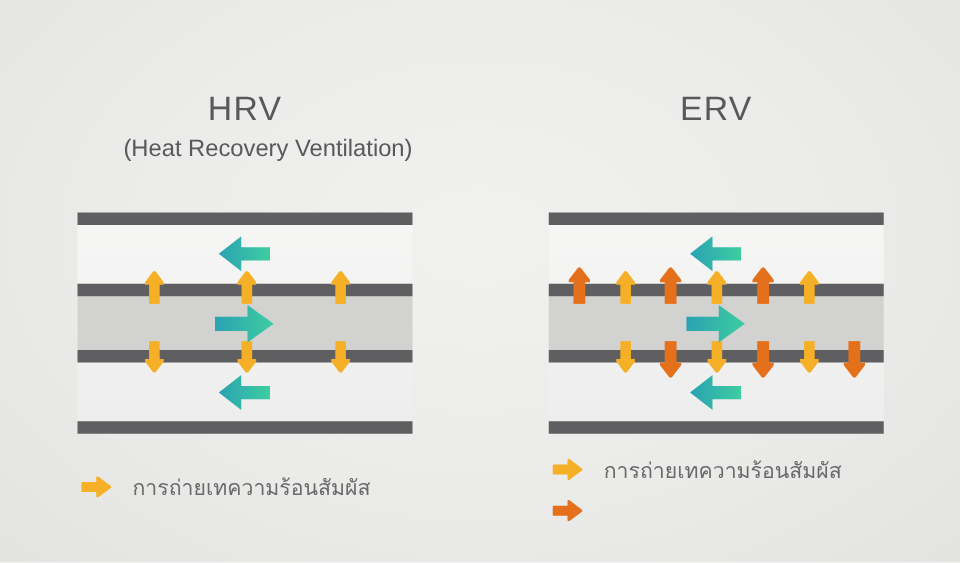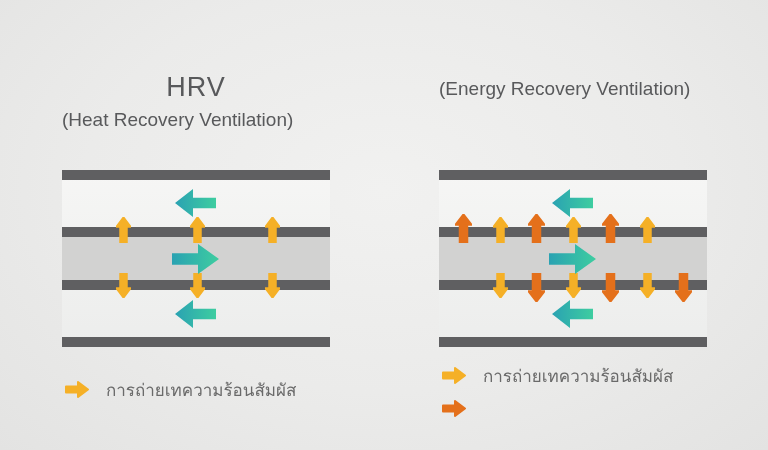--- a/index.html
+++ b/index.html
@@ -10,21 +10,21 @@
   }
   .stage{position:absolute;inset:0;}
   .panel{position:absolute;top:72px;width:268px;}
   .panel--hrv{left:62px;}
   .panel--erv{left:439px;}
   .panel-title{
     margin:0;text-align:center;font-size:27px;line-height:1.15;font-weight:400;
     color:var(--title,#58595b);letter-spacing:1px;
   }
   .panel-subtitle{
-    text-align:left;font-size:19px;font-weight:400;margin-top:6px;
+    text-align:right;font-size:19px;font-weight:400;margin-top:6px;
     color:var(--title,#58595b);white-space:nowrap;
   }
   .exchanger{
     position:absolute;left:0;top:98px;width:268px;height:177px;
     background:linear-gradient(180deg,#f6f6f5 0%,#ecedec 100%);
   }
   .plate{position:absolute;left:0;width:100%;height:10px;background:var(--plate,#5f5f61);z-index:1;}
   .plate.p1{top:0;} .plate.p2{top:57px;} .plate.p3{top:110px;} .plate.p4{top:167px;}
   .mid-channel{position:absolute;left:0;top:67px;width:100%;height:43px;background:var(--mid,#d2d2d1);z-index:0;}
   .arrow-v{position:absolute;z-index:2;line-height:0;}
@@ -101,21 +101,21 @@
         <div class="legend-row">
           <span class="legend-icon"><svg width="24" height="17" viewBox="0 0 24 17">
               <polygon points="1,5.5 13,5.5 13,1 23,8.5 13,16 13,11.5 1,11.5" fill="#f5b027" stroke="#f5b027" stroke-width="2" stroke-linejoin="round"></polygon>
             </svg></span>
           <span class="legend-label">การถ่ายเทความร้อนสัมผัส</span>
         </div>
       </div>
   </section>
 
   <section class="panel panel--erv">
-    <div class="panel-subtitle">(Energy Recovery Ventilation)</div>
+    <h2 class="panel-title">ERV</h2>
     <div class="exchanger">
       <div class="mid-channel"></div>
       <div class="plate p1"></div>
       <div class="plate p2"></div>
       <div class="plate p3"></div>
       <div class="plate p4"></div>
     <div class="airflow" style="left: 113px; top: 19px;"><svg width="41" height="28" viewBox="0 0 41 28">
             <defs>
               <linearGradient id="tg3" x1="0" y1="0" x2="1" y2="0">
                 <stop offset="0" stop-color="#2aa2b2"></stop>

